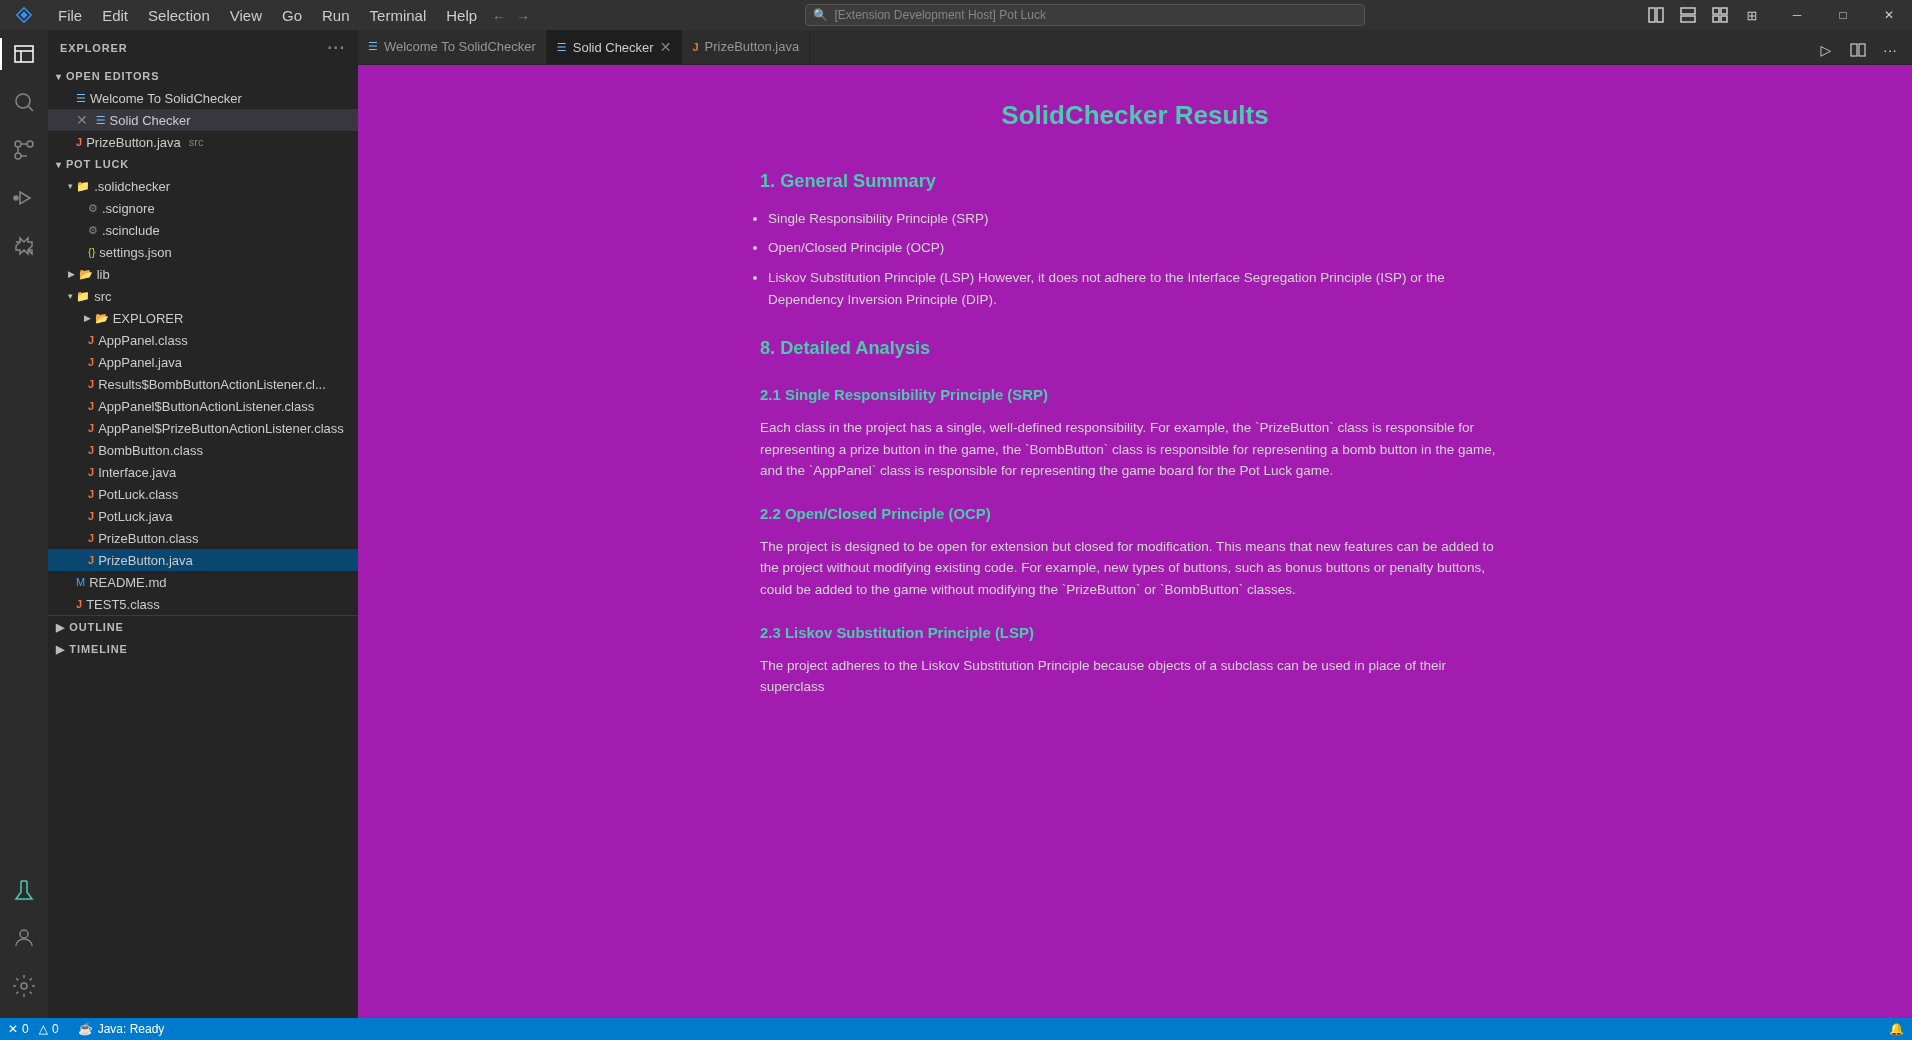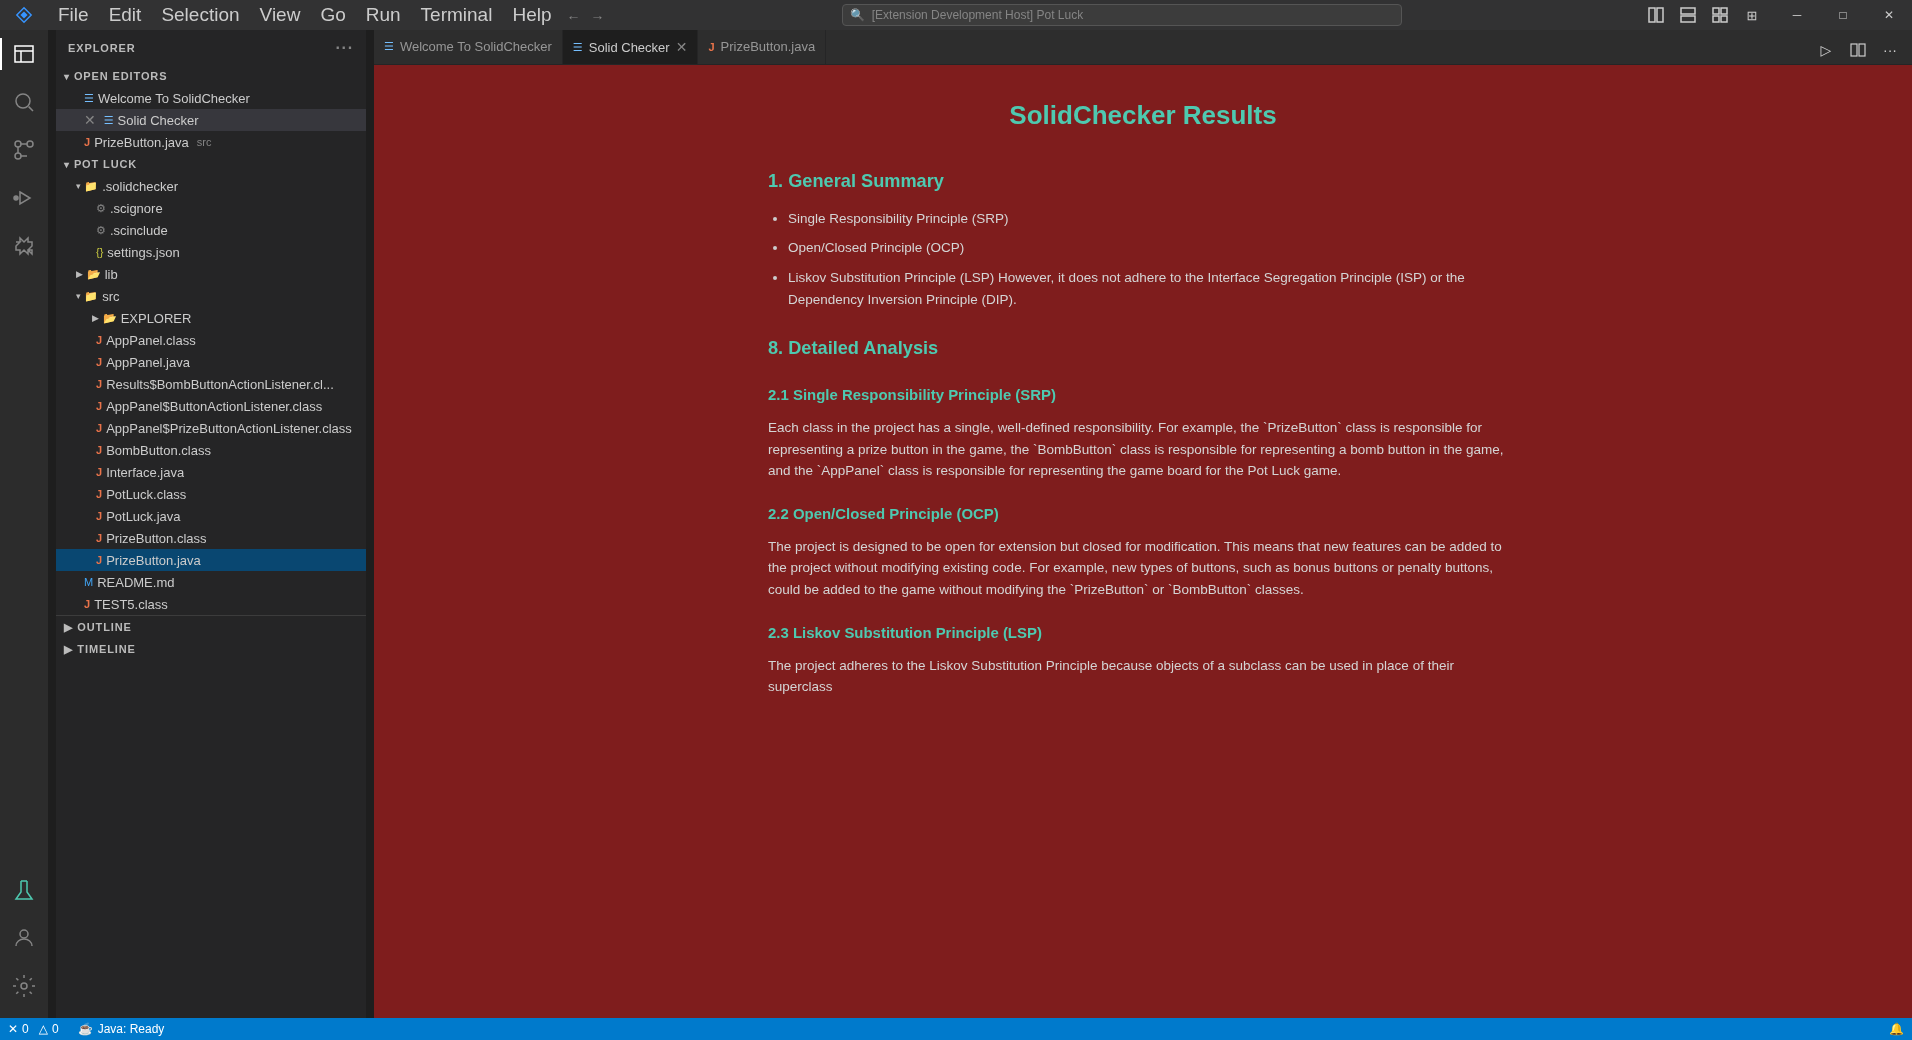--- a/index.html
+++ b/index.html
@@ -36,21 +36,21 @@
       display: flex;
       align-items: center;
       gap: 0;
     }
     #titlebar .menu-item {
       padding: 0 10px;
       height: 30px;
       display: flex;
       align-items: center;
       cursor: pointer;
-      font-size: 19px;
+      font-size: 15px;
       color: #cccccc;
     }
     #titlebar .title-center {
       flex: 1;
       display: flex;
       align-items: center;
       justify-content: center;
     }
     #titlebar .search-box {
       background: #3c3c3c;
@@ -78,21 +78,20 @@
       cursor: pointer;
       font-size: 12px;
       color: #ccc;
     }
 
     
     #main {
       flex: 1;
       display: flex;
       overflow: hidden;
-      gap: 8px;
     }
 
     
     #activity-bar {
       width: 48px;
       background: #2c2c2c;
       display: flex;
       flex-direction: column;
       align-items: center;
       padding-top: 0;
@@ -255,21 +254,21 @@
     #editor-area {
       flex: 1;
       display: flex;
       flex-direction: column;
       overflow: hidden;
     }
     #editor-content {
       flex: 1;
       overflow-y: auto;
       overflow-x: hidden;
-      background: #7f1d1d;
+      background: #a21caf;
     }
     #editor-content::-webkit-scrollbar { width: 10px; }
     #editor-content::-webkit-scrollbar-track { background: #1e1e1e; }
     #editor-content::-webkit-scrollbar-thumb { background: #424242; }
 
     
     #preview-content {
       max-width: 830px;
       margin: 0 auto;
       padding: 30px 40px;
@@ -295,21 +294,21 @@
       margin: 20px 0 10px;
       font-weight: 700;
     }
     #preview-content p {
       margin: 8px 0;
       font-size: 13.5px;
       font-weight: 500;
       color: #d4d4d4;
     }
     #preview-content ul {
-      margin: 8px 0 8px 20px;
+      margin: 8px 0 8px 8px;
     }
     #preview-content li {
       margin: 4px 0;
     }
 
     
     #status-bar {
       height: 22px;
       background: #007acc;
       display: flex;

